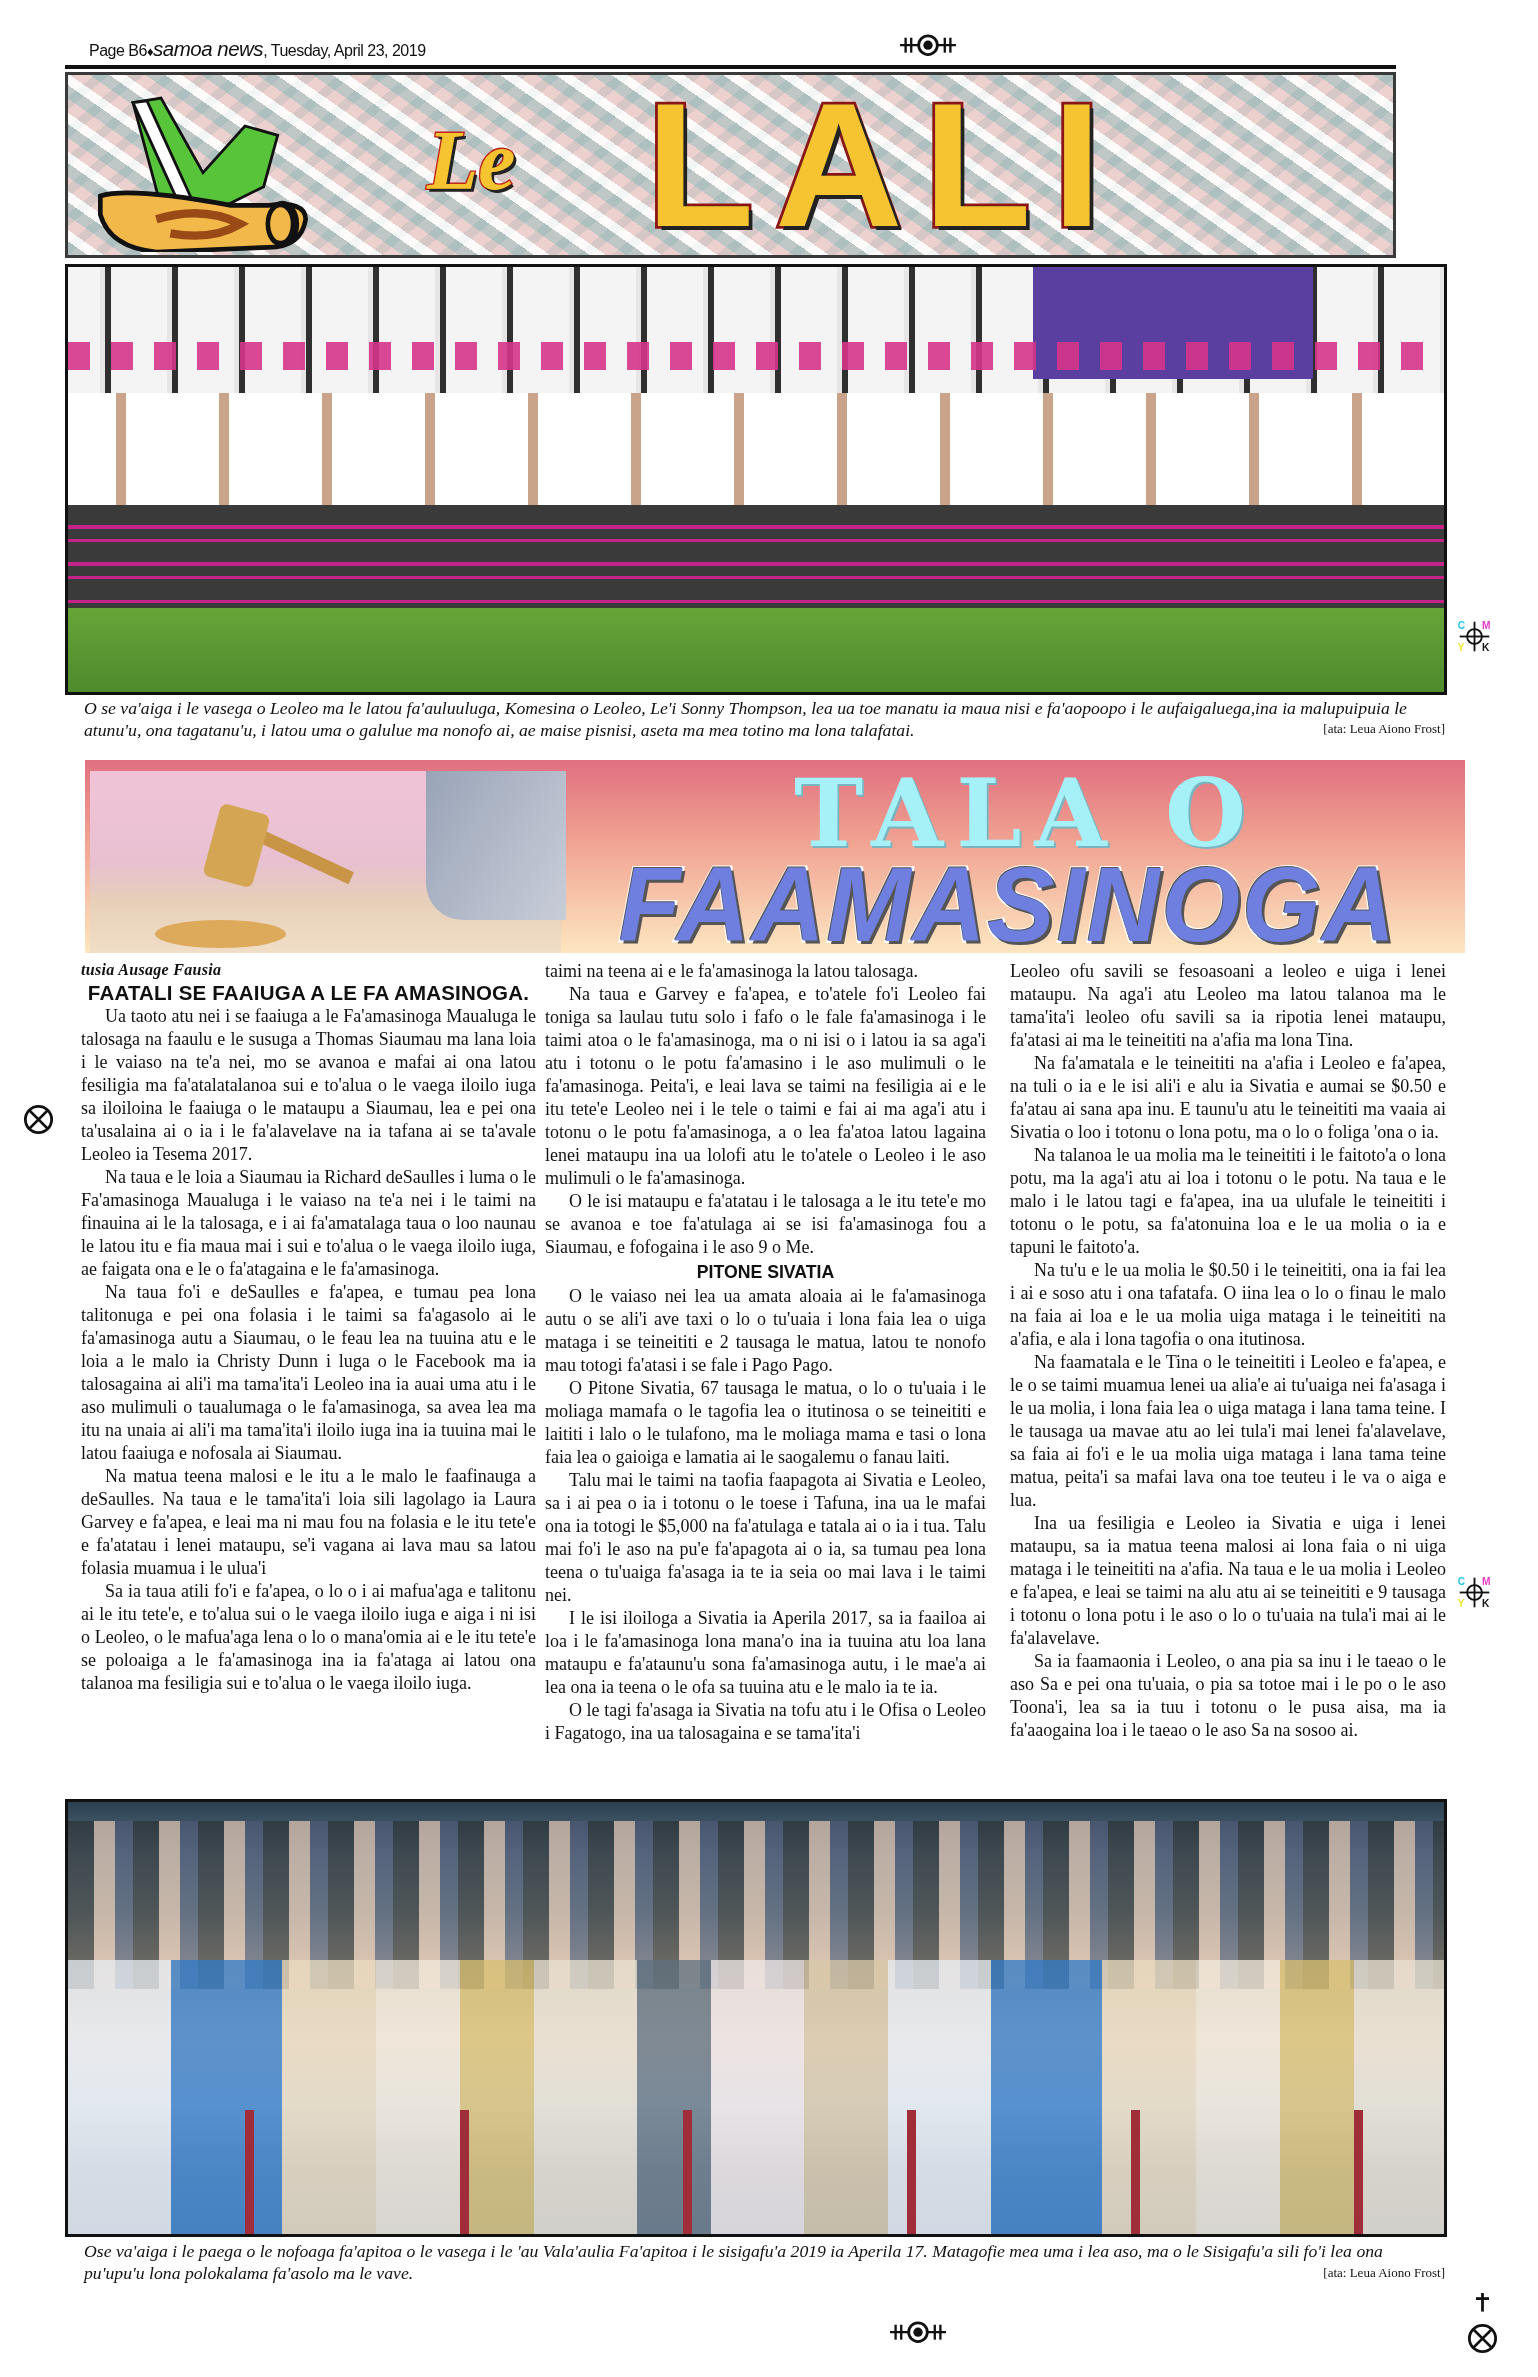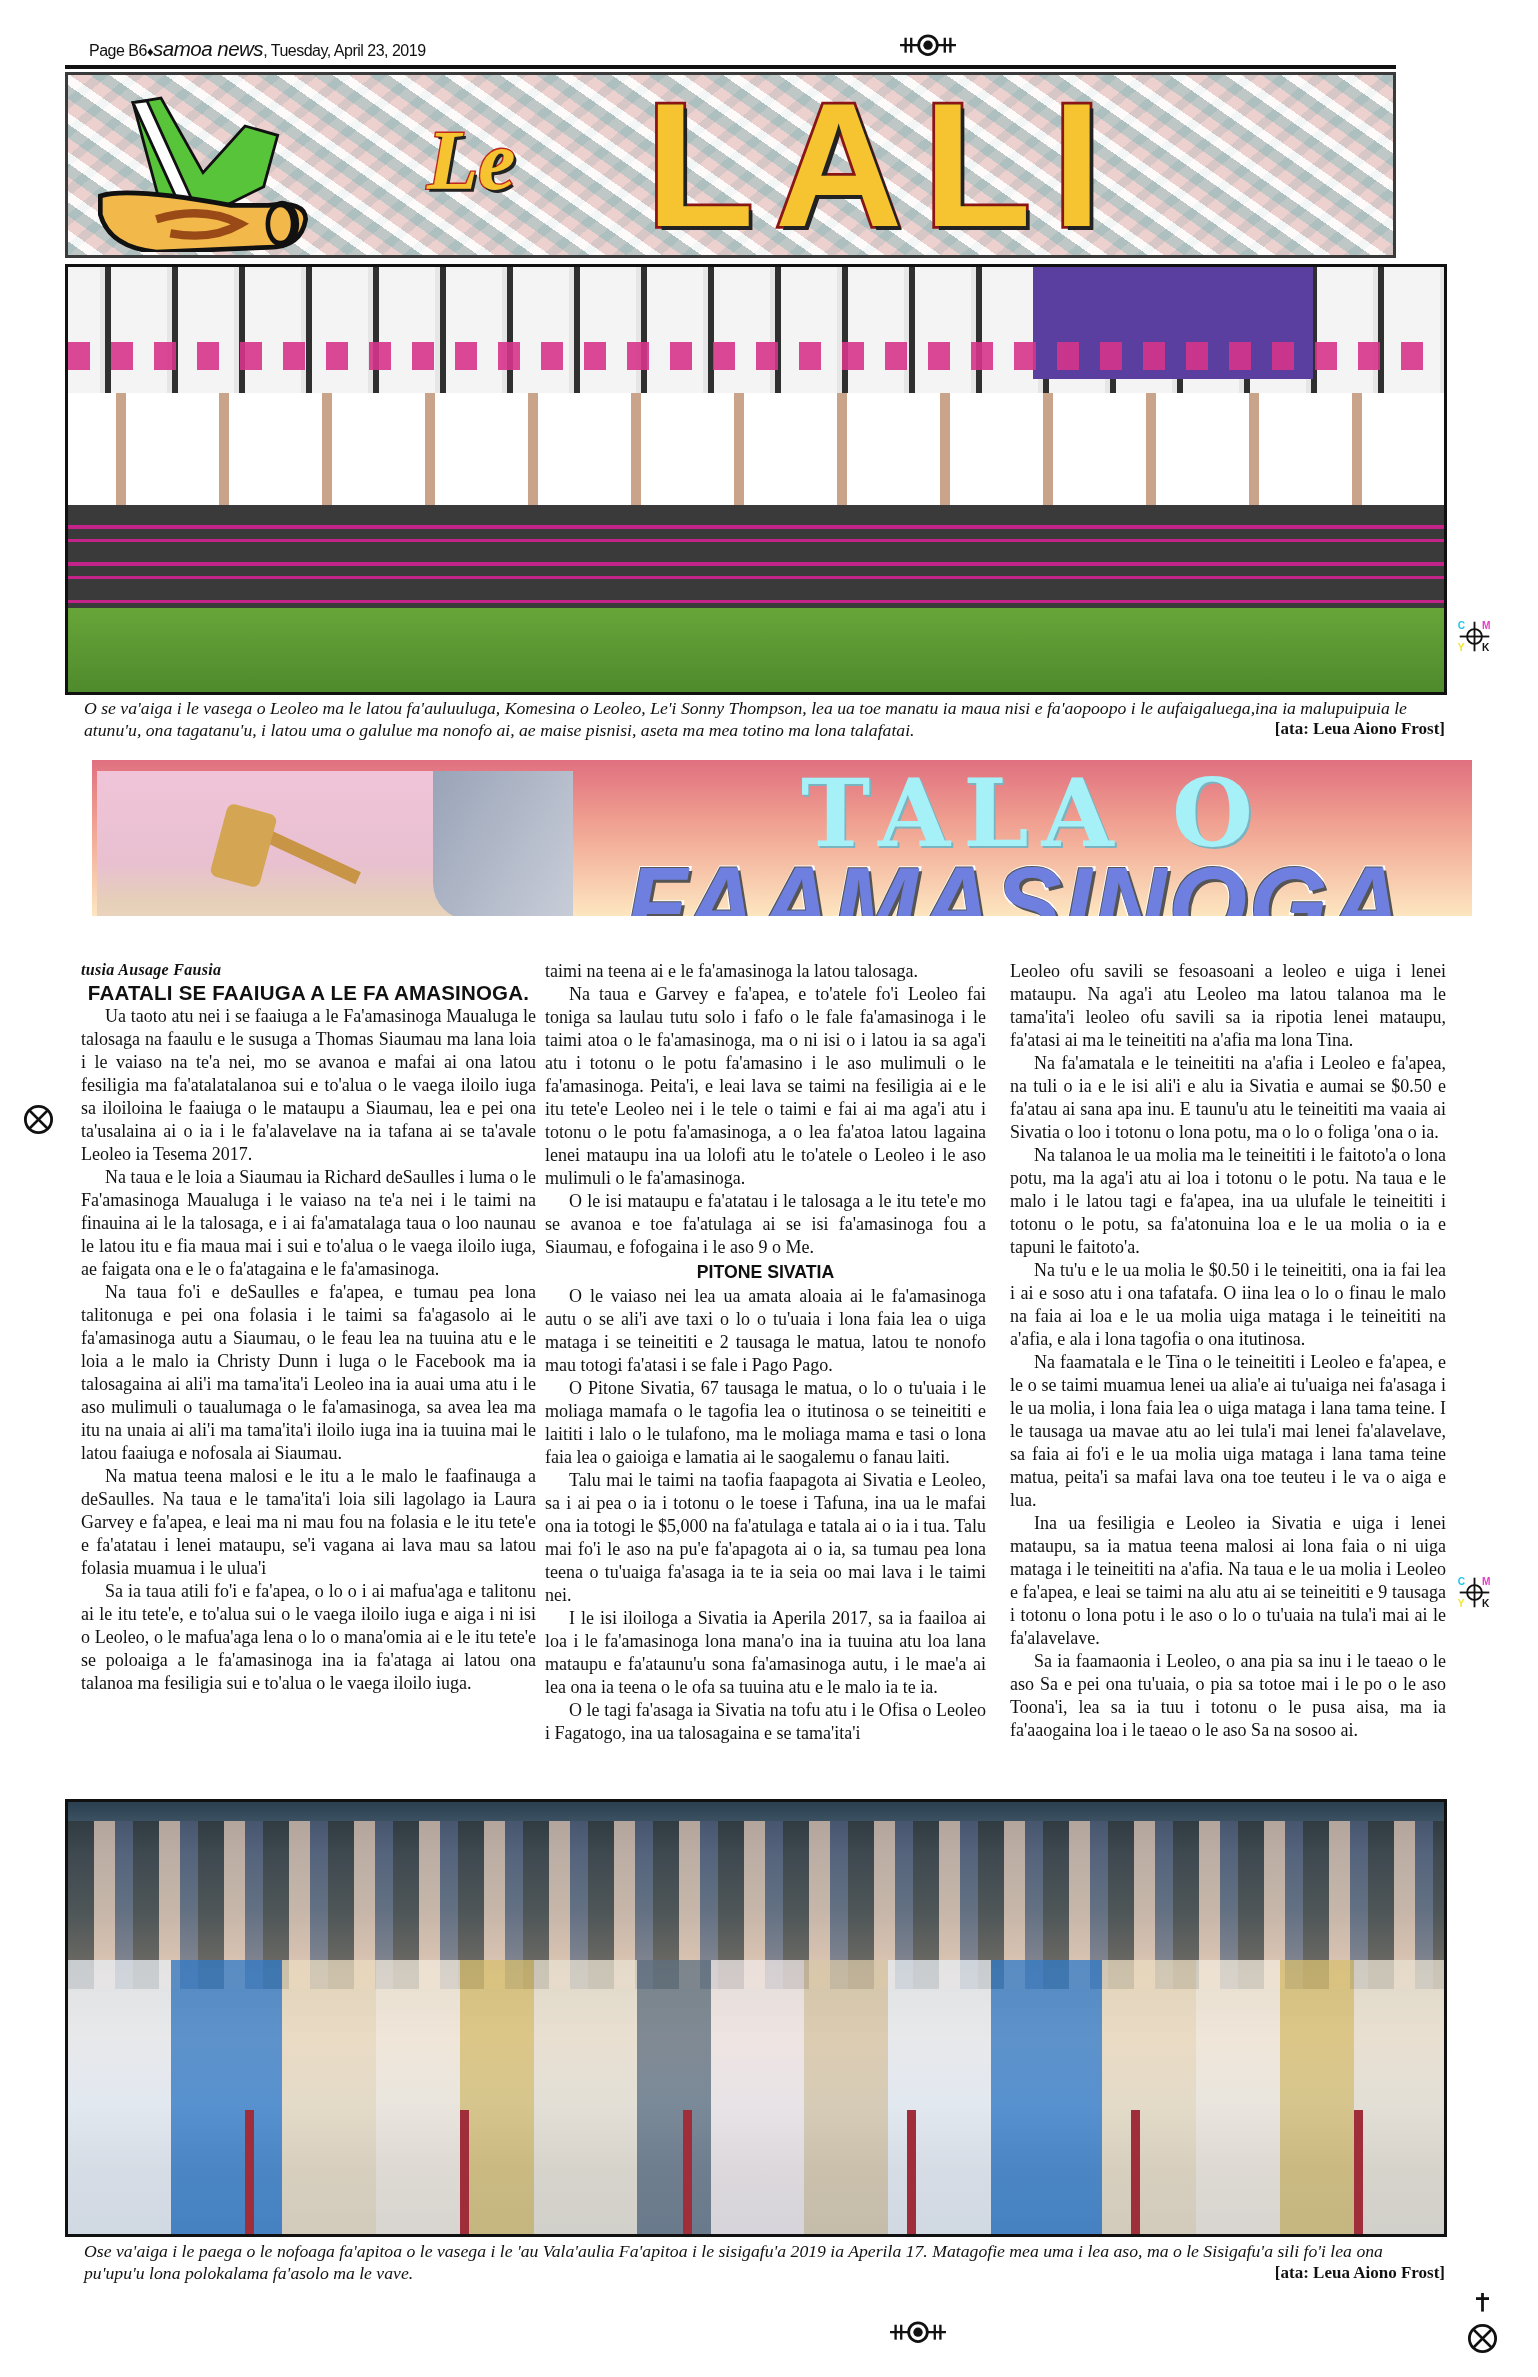--- a/index.html
+++ b/index.html
@@ -30,28 +30,28 @@
       linear-gradient(180deg, rgba(255,255,255,0) 78%, #6aa83a 78%, #4f8a2c 100%),
       repeating-linear-gradient(90deg, #f4f4f4 0 32px, #e6e6e6 32px 37px, #2f2f2f 37px 43px, #f4f4f4 43px 67px),
       linear-gradient(180deg, #9db7d8 0%, #f5f5f5 20%, #ffffff 40%, #3d3d3d 60%, #2c2c2c 78%);
   }
   .photo-top .caps { position: absolute; left: 0; right: 0; top: 75px; height: 28px; background: repeating-linear-gradient(90deg, #d6348a 0 22.4px, transparent 22.4px 43px); opacity: .9; }
   .photo-top .shirts { position: absolute; left: 0; right: 0; top: 126px; height: 112px; background: repeating-linear-gradient(90deg, #ffffff 0 48px, #caa48a 48px 58px, #ffffff 58px 103px); }
   .photo-top .skirts { position: absolute; left: 0; right: 0; top: 238px; height: 103px; background: repeating-linear-gradient(180deg, #3a3a3a 0 20.5px, #c2248a 20.5px 24px, #3a3a3a 24px 34px, #c2248a 34px 37px); }
   .photo-top .tent { position: absolute; right: 131px; top: 0; width: 280px; height: 112px; background: #5a3ea0; }
 
   .caption { position: absolute; font-family: "Liberation Serif", serif; font-style: italic; font-size: 17.7px; line-height: 22.4px; color: #111; }
-  .caption .credit { font-style: normal; font-size: 17px; position: absolute; right: 0; font-weight: bold; }
+  .caption .credit { font-style: normal; font-size: 13px; position: absolute; right: 0; }
   .caption-top { left: 84px; top: 697px; width: 1361px; }
   .caption-top .credit { bottom: 1.9px; }
   .caption-bottom { left: 84px; top: 2240px; width: 1361px; }
   .caption-bottom .credit { bottom: 0; }
 
   
-  .banner { position: absolute; left: 92px; top: 760px; width: 1380px; height: 156px; background: linear-gradient(180deg, #e07080 0%, #f0a090 40%, #fde6c0 100%); overflow: hidden; padding-left: 43px; }
+  .banner { position: absolute; left: 85px; top: 760px; width: 1380px; height: 193px; background: linear-gradient(180deg, #e07080 0%, #f0a090 40%, #fde6c0 100%); overflow: hidden; padding-left: 43px; }
   .banner .gavel-img { position: absolute; left: 4.7px; top: 11.2px; width: 471px; height: 185px; background: linear-gradient(180deg, #f0c4d8 0%, #e8c0d0 50%, #e6cfb9 70%, #f2dfc8 100%); }
   .banner .gavel-head { position: absolute; left: 121px; top: 37px; width: 51px; height: 75px; background: #d4a654; border-radius: 7.5px; transform: rotate(15deg); }
   .banner .gavel-handle { position: absolute; left: 163px; top: 79px; width: 103px; height: 13px; background: #c89446; transform: rotate(25deg); }
   .banner .sleeve { position: absolute; left: 336px; top: 0; width: 140px; height: 149px; background: linear-gradient(120deg, #9aa4b8, #c8cdd8); border-radius: 0 0 0 37px; }
   .banner .block { position: absolute; left: 65px; top: 149px; width: 131px; height: 28px; background: #dcaa5a; border-radius: 50%; }
   .banner .title-1 { position: absolute; left: 522px; top: 1.9px; width: 839px; text-align: center; font-family: "DejaVu Serif", serif; font-weight: 900; font-size: 93px; line-height: 103px; color: #a6f0f8; letter-spacing: 13px; text-shadow: 1.9px 1.9px 0 #7ab4c0; }
   .banner .title-2 { position: absolute; left: 466px; top: 93px; width: 914px; text-align: center; font-family: "Liberation Sans", sans-serif; font-style: italic; font-weight: 900; font-size: 101px; line-height: 103px; color: #6f7fe0; -webkit-text-stroke: 3.7px #ffffff; paint-order: stroke fill; text-shadow: 2.8px 2.8px 0 #555, -0.9px -0.9px 0 #555; transform: scaleY(1.05); letter-spacing: 1.9px; }
 
   
   .col { position: absolute; top: 960px; font-size: 18px; line-height: 23px; text-align: justify; hyphens: none; }

